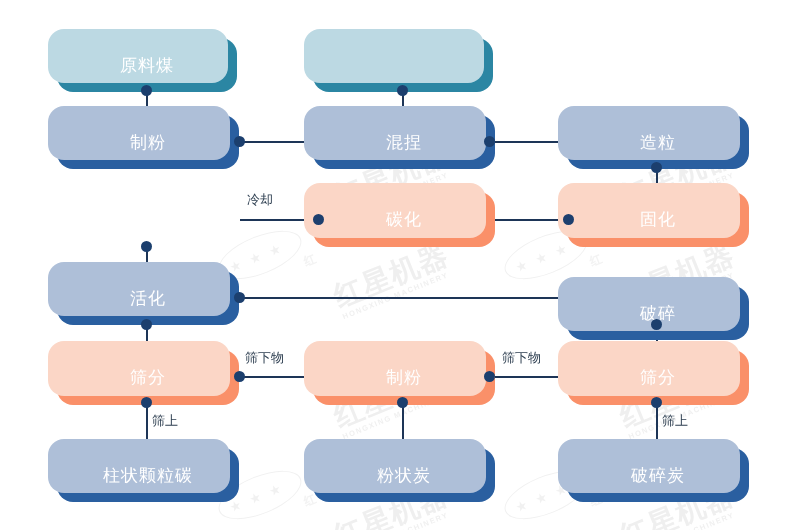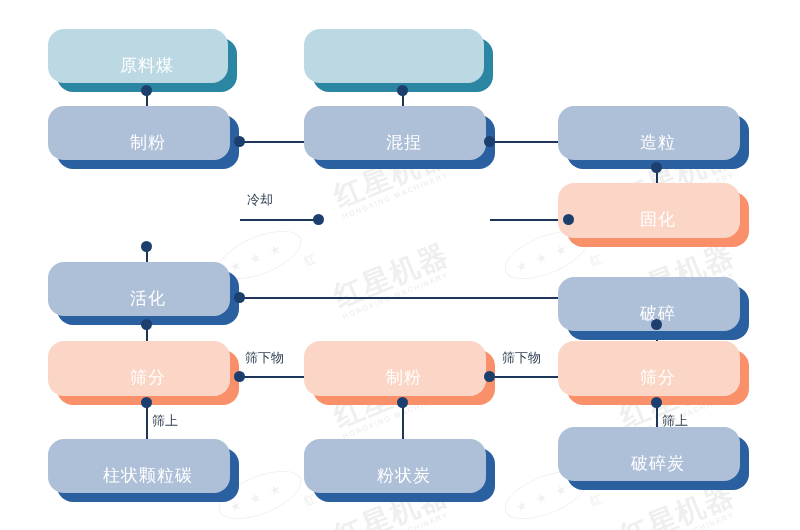--- a/index.html
+++ b/index.html
@@ -205,20 +205,24 @@
   </div>
   <div class="node t-blue" style="left:567px;top:115px;width:182px;height:54px;">
     <span class="shadow"></span>
     <span class="lbl">造粒</span>
   </div>
   <div class="node t-blue" style="left:313px;top:115px;width:182px;height:54px;">
     <span class="shadow"></span>
     <span class="lbl">混捏</span>
   </div>
 
+  <div class="node t-orange" style="left:313px;top:192px;width:182px;height:55px;">
+    <span class="shadow"></span>
+    <span class="lbl">碳化</span>
+  </div>
   <div class="node t-orange" style="left:567px;top:192px;width:182px;height:55px;">
     <span class="shadow"></span>
     <span class="lbl">固化</span>
   </div>
 
   <div class="node t-blue" style="left:57px;top:271px;width:182px;height:54px;">
     <span class="shadow"></span>
     <span class="lbl">活化</span>
   </div>
   <div class="node t-blue" style="left:567px;top:286px;width:182px;height:54px;">
@@ -240,18 +244,18 @@
   </div>
 
   <div class="node t-blue" style="left:313px;top:448px;width:182px;height:54px;">
     <span class="shadow"></span>
     <span class="lbl">粉状炭</span>
   </div>
   <div class="node t-blue" style="left:57px;top:448px;width:182px;height:54px;">
     <span class="shadow"></span>
     <span class="lbl">柱状颗粒碳</span>
   </div>
-  <div class="node t-blue" style="left:567px;top:436px;width:182px;height:54px;">
+  <div class="node t-blue" style="left:567px;top:448px;width:182px;height:54px;">
     <span class="shadow"></span>
     <span class="lbl">破碎炭</span>
   </div>
 
 </div>
 
 </body></html>

